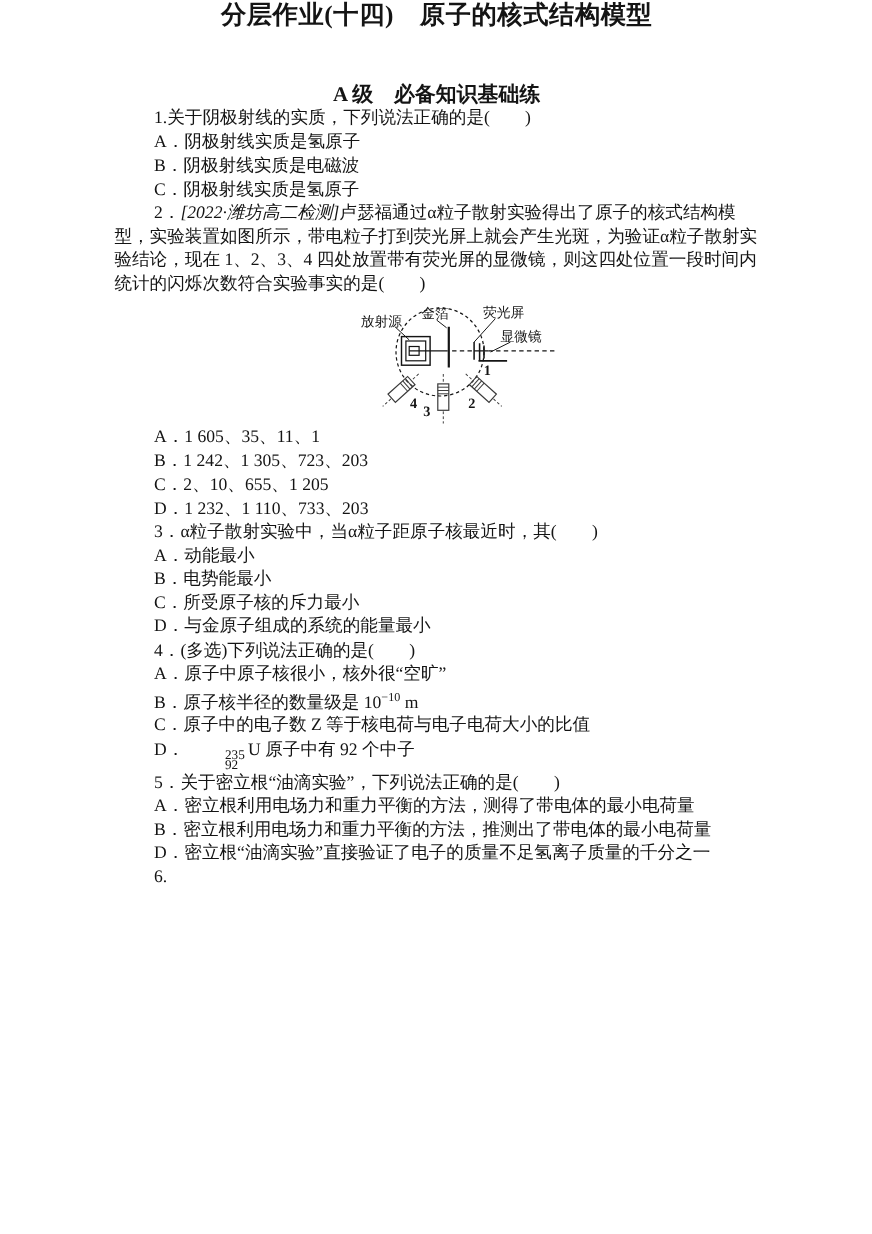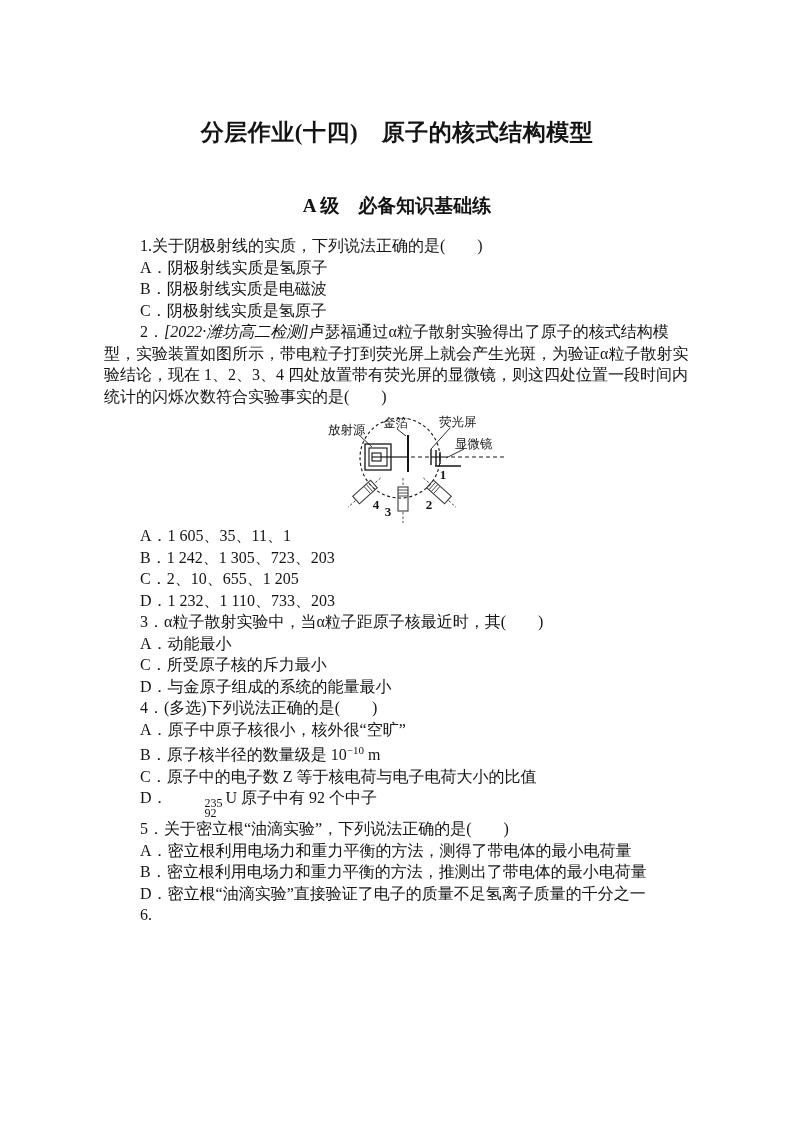--- a/index.html
+++ b/index.html
@@ -6,30 +6,30 @@
   .page {
     position:relative;
     width:793px; height:1122px;
     background:#ffffff;
     overflow:hidden;
     font-family:"Liberation Serif","DejaVu Serif",serif;
     color:#141414;
   }
   .content { position:absolute; left:104px; top:0; width:586px; }
   .doc-title {
-    margin:0; padding-top:119px;
+    margin:0; 
     font-size:23px; line-height:28px; font-weight:bold;
     text-align:center; letter-spacing:0.5px;
   }
   .section-heading {
     margin:48px 0 0 0;
     font-size:19px; line-height:21px; font-weight:bold;
     text-align:center;
   }
-  .body-block { margin-top:19px; }
+  .body-block { }
   .row { margin:0; font-size:16px; line-height:21.5px; }
   .indent { text-indent:36px; }
   .source-tag { font-style:italic; }
   .figure-wrap { width:202px; height:117px; margin:1px 0 0 211px; }
   .figure-wrap svg { display:block; }
   sup.exp { font-size:11px;text-align:right; }
   .isotope {
     display:inline-flex; flex-direction:column;
     font-size:12px; line-height:9.5px;
     vertical-align:-4px; margin:0 3px 0 1px; text-align:left;
@@ -124,20 +124,21 @@
         </svg>
       </div>
 
       <p class="row indent">A．1 605、35、11、1</p>
       <p class="row indent">B．1 242、1 305、723、203</p>
       <p class="row indent">C．2、10、655、1 205</p>
       <p class="row indent">D．1 232、1 110、733、203</p>
 
       <p class="row indent">3．α粒子散射实验中，当α粒子距原子核最近时，其(　　)</p>
       <p class="row indent">A．动能最小</p>
+      <p class="row indent">B．电势能最小</p>
       <p class="row indent">C．所受原子核的斥力最小</p>
       <p class="row indent">D．与金原子组成的系统的能量最小</p>
 
       <p class="row indent">4．(多选)下列说法正确的是(　　)</p>
       <p class="row indent">A．原子中原子核很小，核外很“空旷”</p>
       <p class="row indent"><span>B．原子核半径的数量级是 10</span><sup class="exp">−10</sup><span> m</span></p>
       <p class="row indent">C．原子中的电子数 Z 等于核电荷与电子电荷大小的比值</p>
       <p class="row indent"><span>D．</span><span class="isotope">
             <span>235</span>
             <span>92</span>

